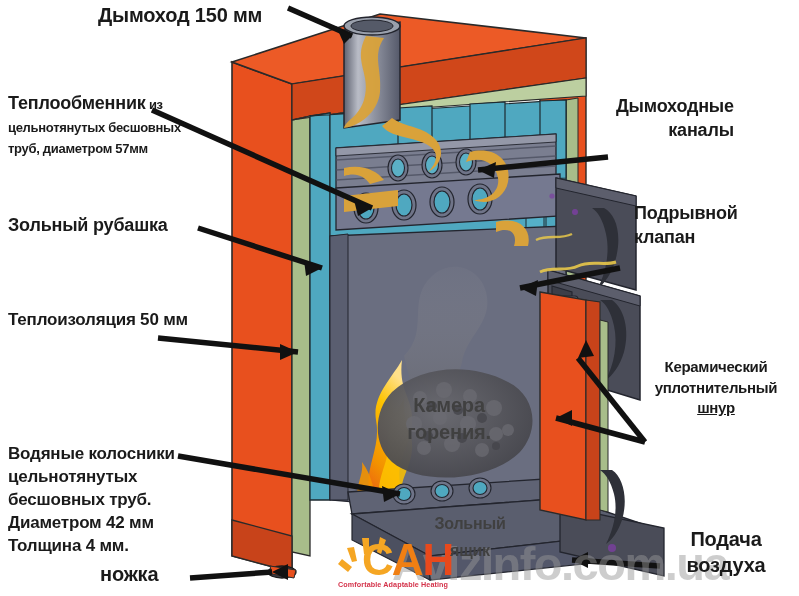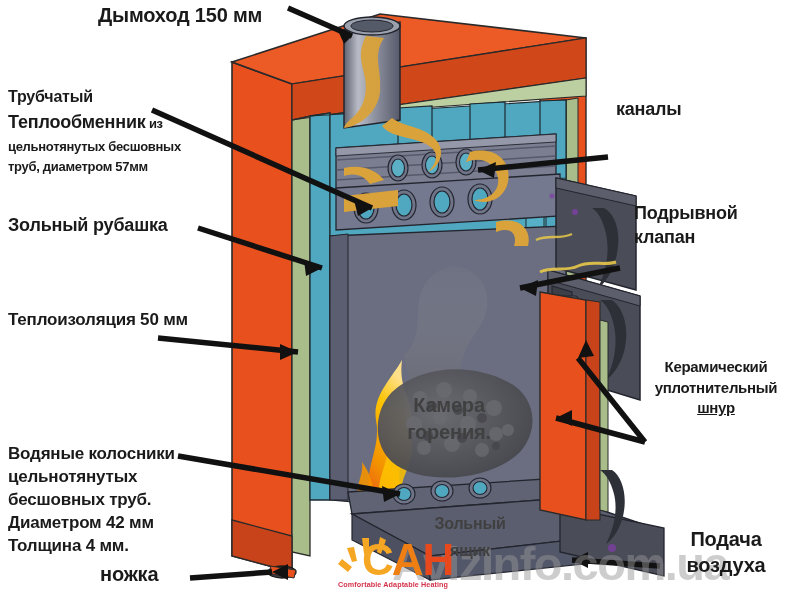--- a/index.html
+++ b/index.html
@@ -276,21 +276,20 @@
       <div class="logotxt">
         <span style="color:#f5a623;">С</span><span style="color:#f07f13;">А</span><span style="color:#e8491c;">Н</span>
       </div>
       <div class="logosub">Comfortable Adaptable Heating</div>
     </div>
   </div>
 
   <div class="lbl t20" style="left:98px;top:4px;">Дымоход 150 мм</div>
 
   <div class="lbl" style="left:8px;top:88px;width:220px;">
-    <div class="t16 reg" style="font-weight:600;">Трубчатый</div>
     <div style="margin-top:5px;">
       <span class="t18">Теплообменник</span><span class="t13" style="font-weight:600;"> из</span>
     </div>
     <div class="t13" style="font-weight:600;margin-top:6px;">цельнотянутых бесшовных</div>
     <div class="t13" style="font-weight:600;margin-top:5px;">труб, диаметром 57мм</div>
   </div>
 
   <div class="lbl t18" style="left:8px;top:215px;">Зольный рубашка</div>
 
   <div class="lbl t17" style="left:8px;top:310px;">Теплоизоляция  50 мм</div>
@@ -299,20 +298,21 @@
     <div class="t17">Водяные колосники</div>
     <div class="t17" style="margin-top:3px;">цельнотянутых</div>
     <div class="t17" style="margin-top:3px;">бесшовных труб.</div>
     <div class="t17" style="margin-top:3px;">Диаметром 42 мм</div>
     <div class="t17" style="margin-top:3px;">Толщина 4 мм.</div>
   </div>
 
   <div class="lbl t20" style="left:100px;top:563px;">ножка</div>
 
   <div class="lbl" style="left:616px;top:96px;">
+    <div class="t18">Дымоходные</div>
     <div class="t18" style="margin-top:3px;text-align:right;">каналы</div>
   </div>
 
   <div class="lbl" style="left:634px;top:203px;">
     <div class="t18">Подрывной</div>
     <div class="t18" style="margin-top:3px;">клапан</div>
   </div>
 
   <div class="lbl ctr" style="left:636px;top:358px;width:160px;">
     <div class="t15">Керамический</div>

